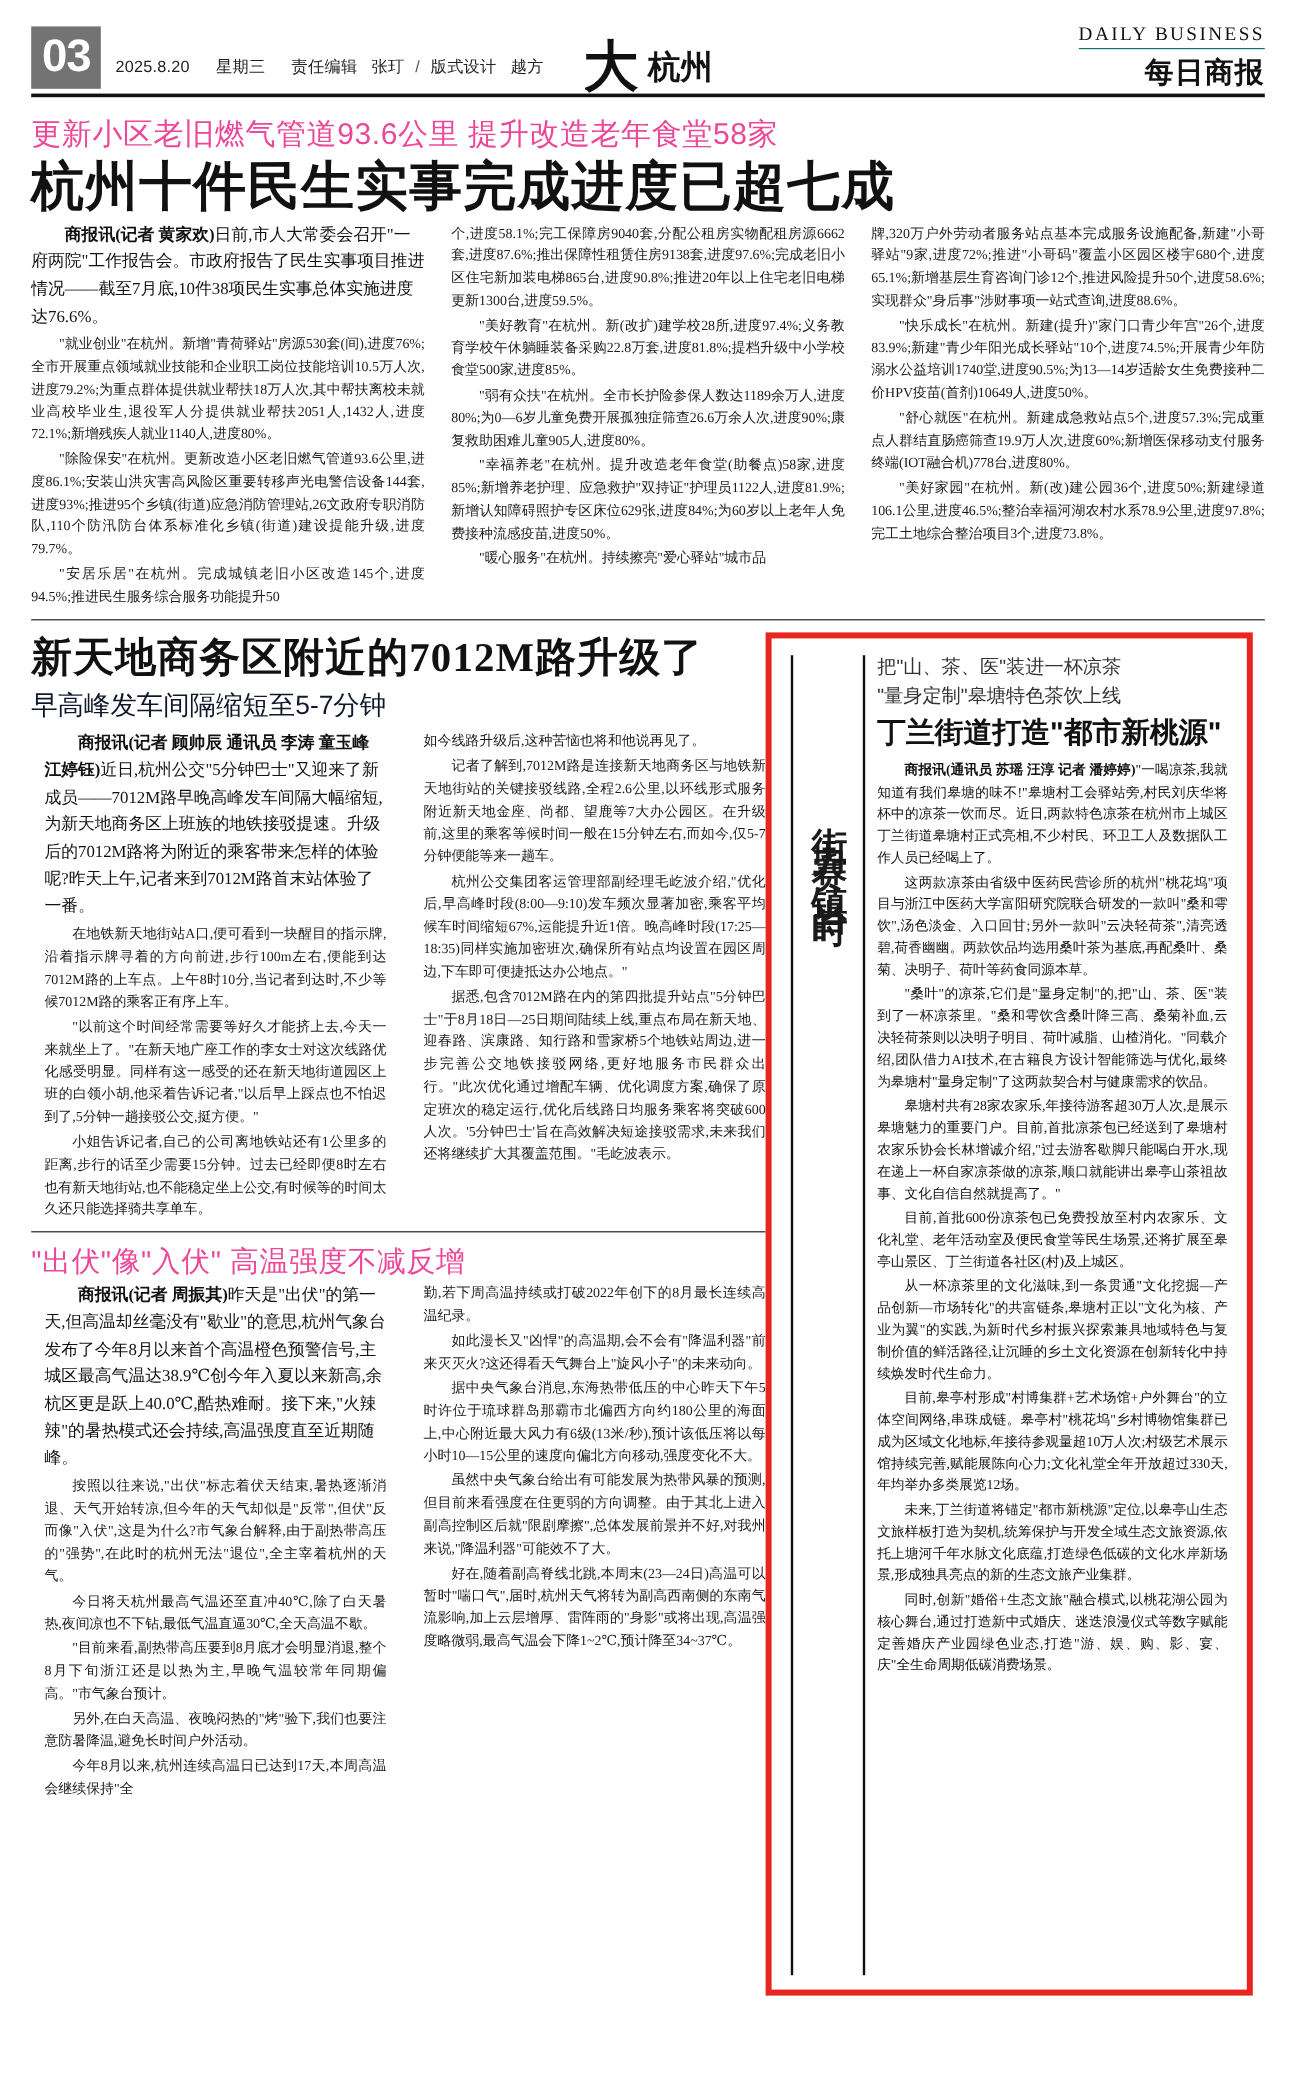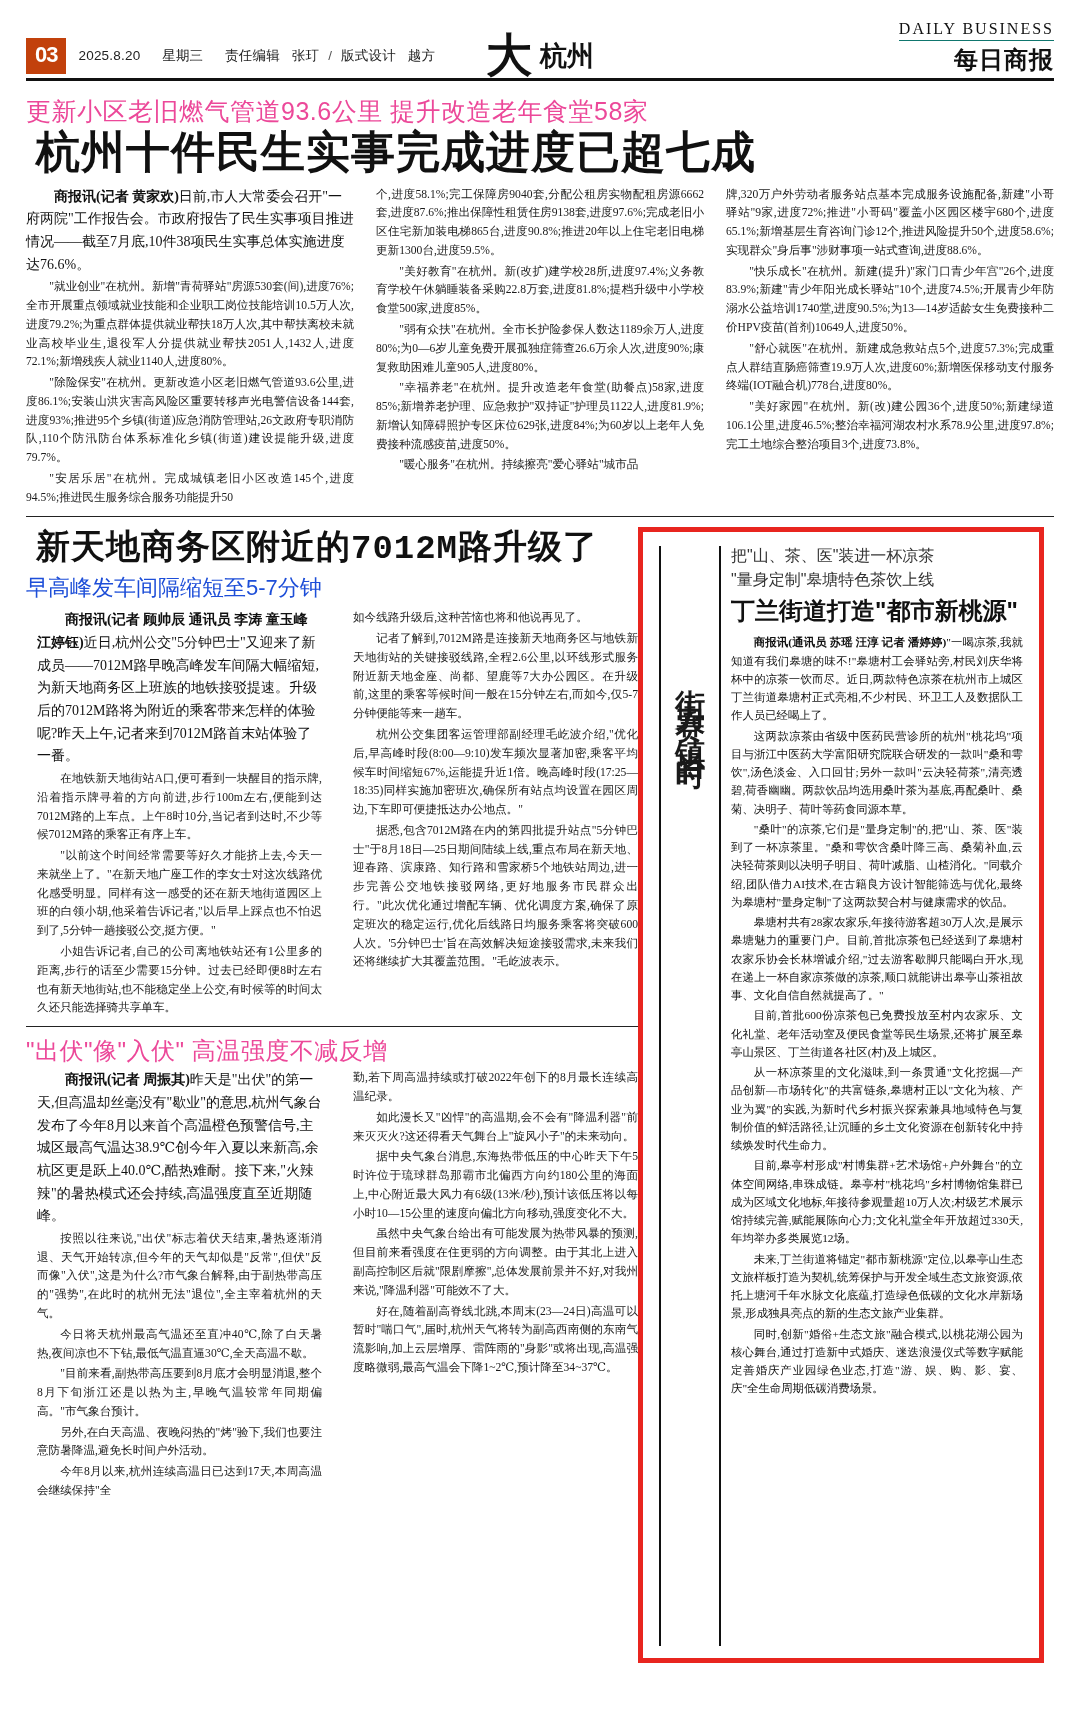--- a/index.html
+++ b/index.html
@@ -26,25 +26,25 @@
   
   .masthead {
     position: relative;
     height: 74px;
     display: flex;
     align-items: flex-end;
     border-bottom: 3px solid #111;
     padding-bottom: 4px;
   }
   .page-num {
-    background: #c2410c;
+    background: #737373;
     color: #ffffff;
     font-family: "Liberation Sans", sans-serif;
     font-weight: bold;
-    font-size: 22px;
+    font-size: 38px;
     line-height: 1;
     padding: 6px 9px 8px 9px;
     margin-right: 12px;
     letter-spacing: -1px;
   }
   .mast-meta {
     font-family: "Liberation Sans", sans-serif;
     font-size: 13.5px;
     color: #222;
     padding-bottom: 9px;
@@ -97,34 +97,34 @@
   
   .kicker {
     font-family: "Liberation Sans", sans-serif;
     font-size: 25px;
     color: #ec4899;
     letter-spacing: 0.5px;
     margin: 14px 0 2px 0;
     font-weight: 500;
   }
   .headline {
-    font-family: Liberation Mono, monospace;
+    font-family: Liberation Serif, serif;
     font-weight: bold;
     font-size: 44px;
     letter-spacing: 1px;
-    margin: 4px 0 6px 10px;
+    margin: 4px 0 6px 0;
     line-height: 1.08;
   }
   .headline.small {
     font-size: 34px;
   }
   .subhead {
     font-family: "Liberation Sans", sans-serif;
     font-size: 22px;
-    color: #1d4ed8;
+    color: #0f172a;
     margin: 0 0 6px 0;
   }
   .rule-thin { border-top: 1px solid #222; margin: 6px 0 8px 0; }
 
   
   .cols {
     display: flex;
     gap: 22px;
   }
   .col { flex: 1; }

